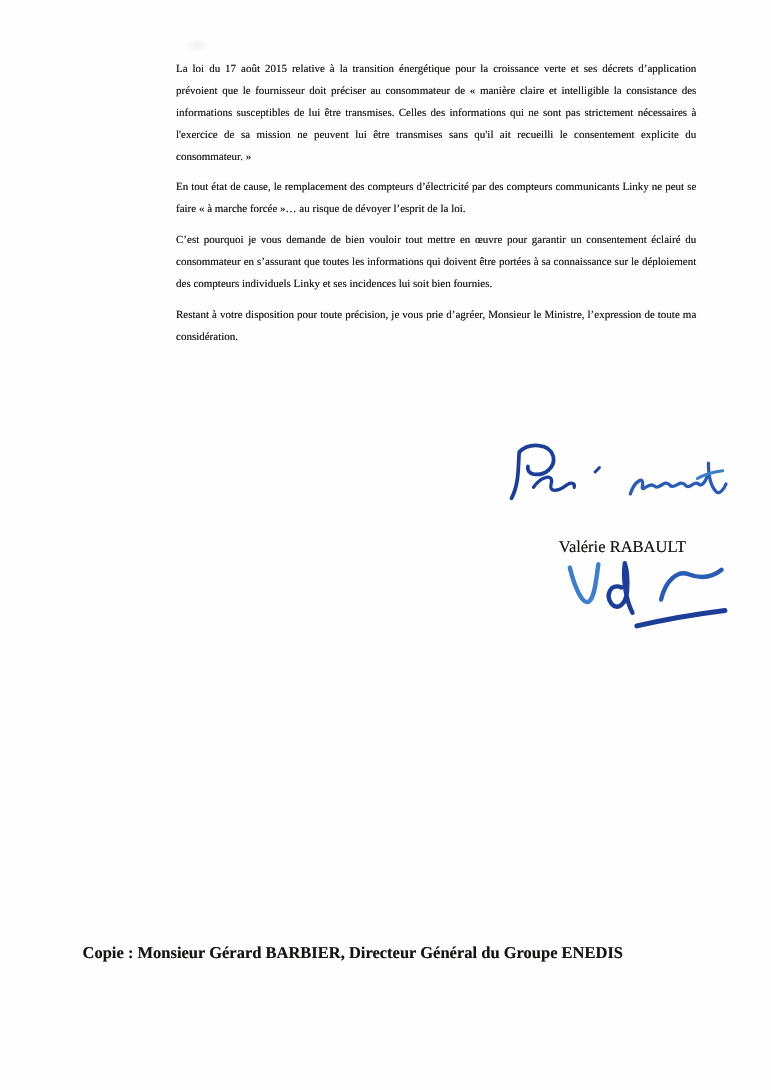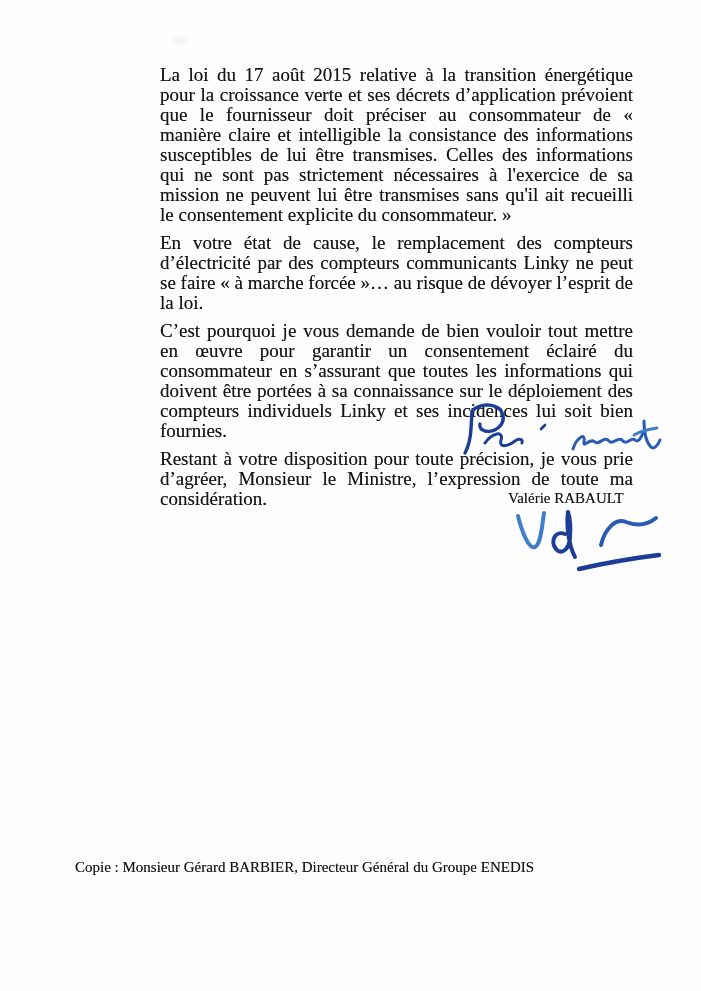--- a/index.html
+++ b/index.html
@@ -22,23 +22,23 @@
     position: absolute;
     border-radius: 50%;
     background: radial-gradient(closest-side, rgba(0,0,0,0.05), rgba(0,0,0,0));
     pointer-events: none;
   }
   .smudge-a { left: 168px; top: 34px; width: 22px; height: 14px; }
 
   .body-text {
     position: absolute;
     left: 160px;
-    top: 65px;
+    top: 53px;
     width: 473px;
-    font-size: 19px;
+    font-size: 10px;
     line-height: 20px;
     text-align: justify;
     text-shadow: 0 0 0.4px rgba(20,20,20,0.55);
   }
   .body-text p {
     margin: 0 0 8px 0;
   }
 
   .handwritten-closing {
     position: absolute;
@@ -65,40 +65,41 @@
     height: 70px;
   }
   .copy-line {
     position: absolute;
     left: 75px;
     top: 858px;
     font-size: 15px;
     line-height: 19px;
     white-space: nowrap;
     text-shadow: 0 0 0.4px rgba(20,20,20,0.55);
+    font-weight: bold;
   }
   svg .ink-dark   { stroke: var(--ink, #1c3e96); }
   svg .ink-mid    { stroke: var(--ink-mid, #2b5cb3); }
   svg .ink-light  { stroke: var(--ink-light, #3f7fc9); }
   svg path {
     fill: none;
     stroke-linecap: round;
     stroke-linejoin: round;
   }
 </style>
 </head>
 <body>
 
 <div class="page">
 
   <div class="scan-smudge smudge-a"></div>
 
   <div class="body-text">
     <p>La loi du 17 août 2015 relative à la transition énergétique pour la croissance verte et ses décrets d’application prévoient que le fournisseur doit préciser au consommateur de « manière claire et intelligible la consistance des informations susceptibles de lui être transmises. Celles des informations qui ne sont pas strictement nécessaires à l'exercice de sa mission ne peuvent lui être transmises sans qu'il ait recueilli le consentement explicite du consommateur. »</p>
-    <p>En votre état de cause, le remplacement des compteurs d’électricité par des compteurs communicants Linky ne peut se faire « à marche forcée »… au risque de dévoyer l’esprit de la loi.</p>
+    <p>En tout état de cause, le remplacement des compteurs d’électricité par des compteurs communicants Linky ne peut se faire « à marche forcée »… au risque de dévoyer l’esprit de la loi.</p>
     <p>C’est pourquoi je vous demande de bien vouloir tout mettre en œuvre pour garantir un consentement éclairé du consommateur en s’assurant que toutes les informations qui doivent être portées à sa connaissance sur le déploiement des compteurs individuels Linky et ses incidences lui soit bien fournies.</p>
     <p>Restant à votre disposition pour toute précision, je vous prie d’agréer, Monsieur le Ministre, l’expression de toute ma considération.</p>
   </div>
 
   <div class="handwritten-closing">
     <svg width="220" height="80" viewBox="0 0 220 80" aria-hidden="true">
 
       <path class="ink-dark" stroke-width="3.4" d="M 27 13 C 26 26 27 42 20 55 M 27 13 C 36 4 55 5 58 17 C 60 27 50 35 40 33 C 36 32 34 29 35 26"></path>
 
       <path class="ink-dark" stroke-width="3" d="M 40 45 C 47 35 59 32 56 42 C 54 50 62 49 70 43 C 74 40 78 41 77 45"></path>

